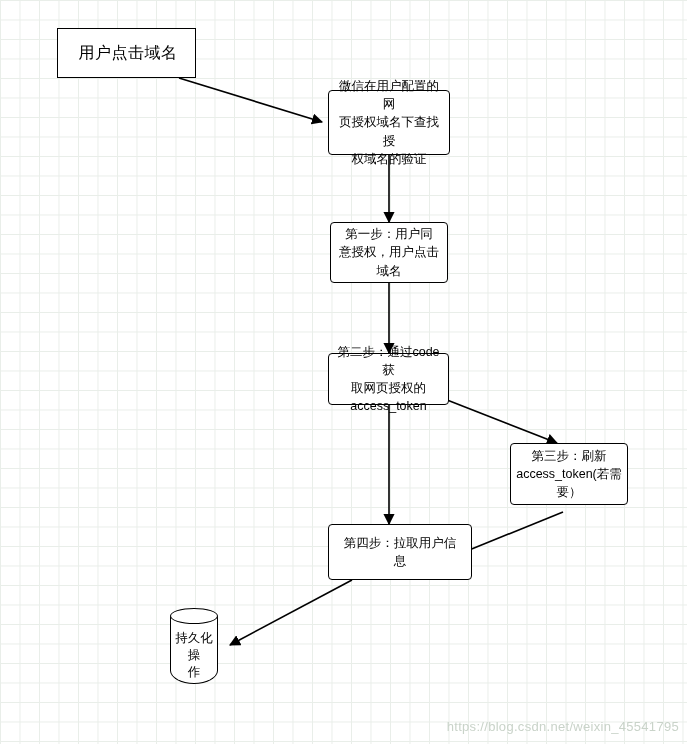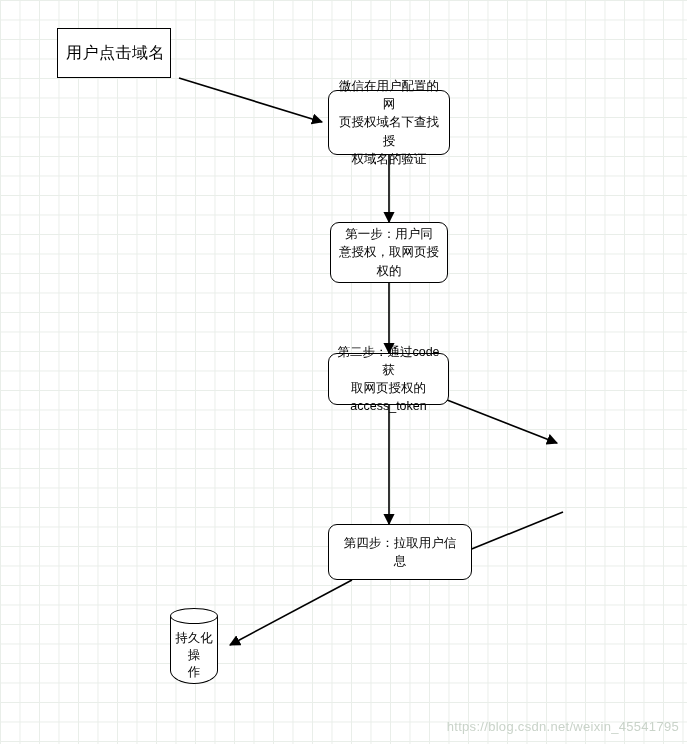--- a/index.html
+++ b/index.html
@@ -38,21 +38,21 @@
     justify-content: center;
     text-align: center;
     line-height: 1.45;
     padding: 2px 5px;
     white-space: pre-line;
   }
   .node.rect {
     border-radius: 0;
   }
   .node.rounded {
-    border-radius: 9px;
+    border-radius: 4px;
   }
   .node.start-label {
     font-family: "Liberation Serif", serif;
     font-size: 16px;
     letter-spacing: 0.5px;
   }
   .node.step {
     font-size: 12.5px;
   }
   .cyl {
@@ -124,33 +124,36 @@
 
     <line x1="442" y1="398" x2="557" y2="443" stroke="#000000" stroke-width="1.6" marker-end="url(#arrow)"></line>
 
     <line x1="389" y1="405" x2="389" y2="524" stroke="#000000" stroke-width="1.6" marker-end="url(#arrow)"></line>
 
     <line x1="563" y1="512" x2="452" y2="557" stroke="#000000" stroke-width="1.6" marker-end="url(#arrow)"></line>
 
     <line x1="352" y1="580" x2="230" y2="645" stroke="#000000" stroke-width="1.6" marker-end="url(#arrow)"></line>
   </svg>
 
-  <div class="node rect start-label" style="left:57px; top:28px; width:114px; height:50px;padding-left:8px;">用户点击域名</div>
+  <div class="node rect start-label" style="left:57px; top:28px; width:139px; height:50px;padding-left:8px;">用户点击域名</div>
 
   <div class="node rounded step" style="left:328px; top:90px; width:122px; height:65px;">微信在用户配置的网
 页授权域名下查找授
 权域名的验证</div>
 
   <div class="node rounded step" style="left:330px; top:222px; width:118px; height:61px;">第一步：用户同
-意授权，取网页授权的</div>
+意授权，用户点击域名</div>
 
   <div class="node rounded step" style="left:328px; top:353px; width:121px; height:52px;">第二步：通过code获
 取网页授权的
 access_token</div>
 
+  <div class="node rounded step" style="left:510px; top:443px; width:118px; height:62px;">第三步：刷新
+access_token(若需
+要）</div>
 
   <div class="node rounded step" style="left:328px; top:524px; width:144px; height:56px;">第四步：拉取用户信
 息</div>
 
   <div class="cyl" style="left:170px; top:608px; width:48px; height:76px;">
     <div class="body"></div>
     <div class="top"></div>
     <div class="cyl-label">持久化操
 作</div>
   </div>

